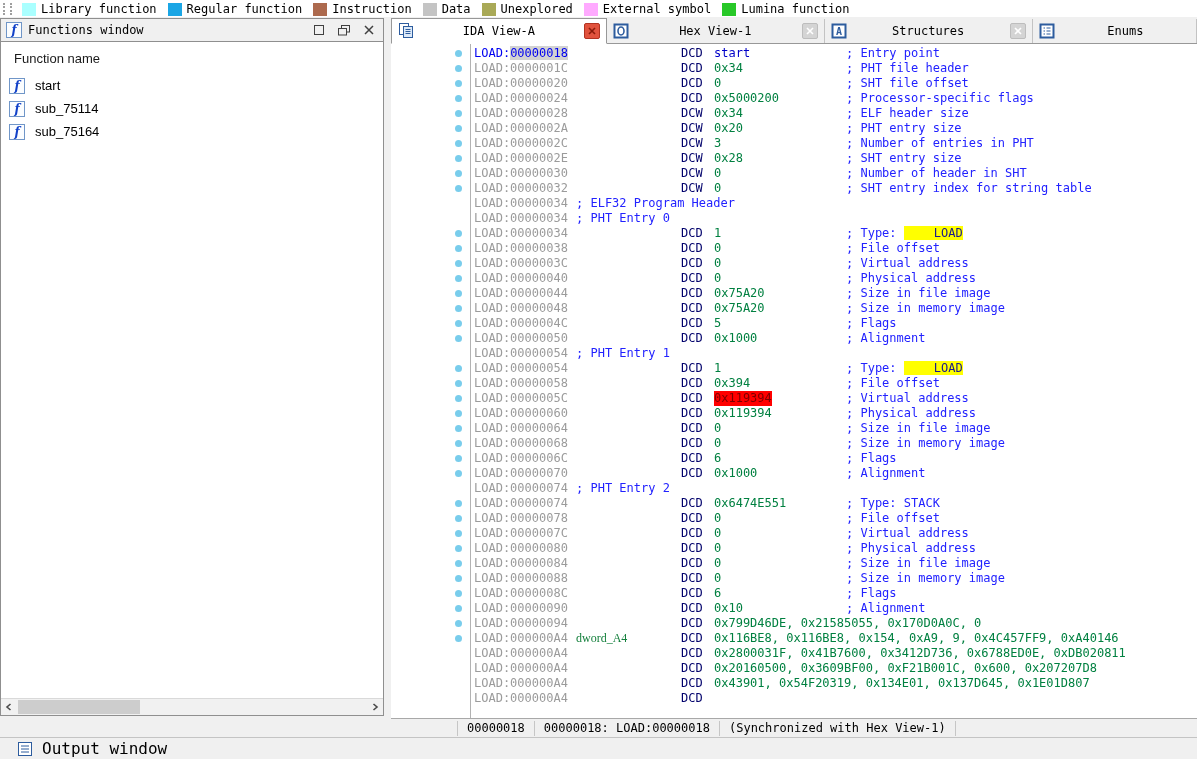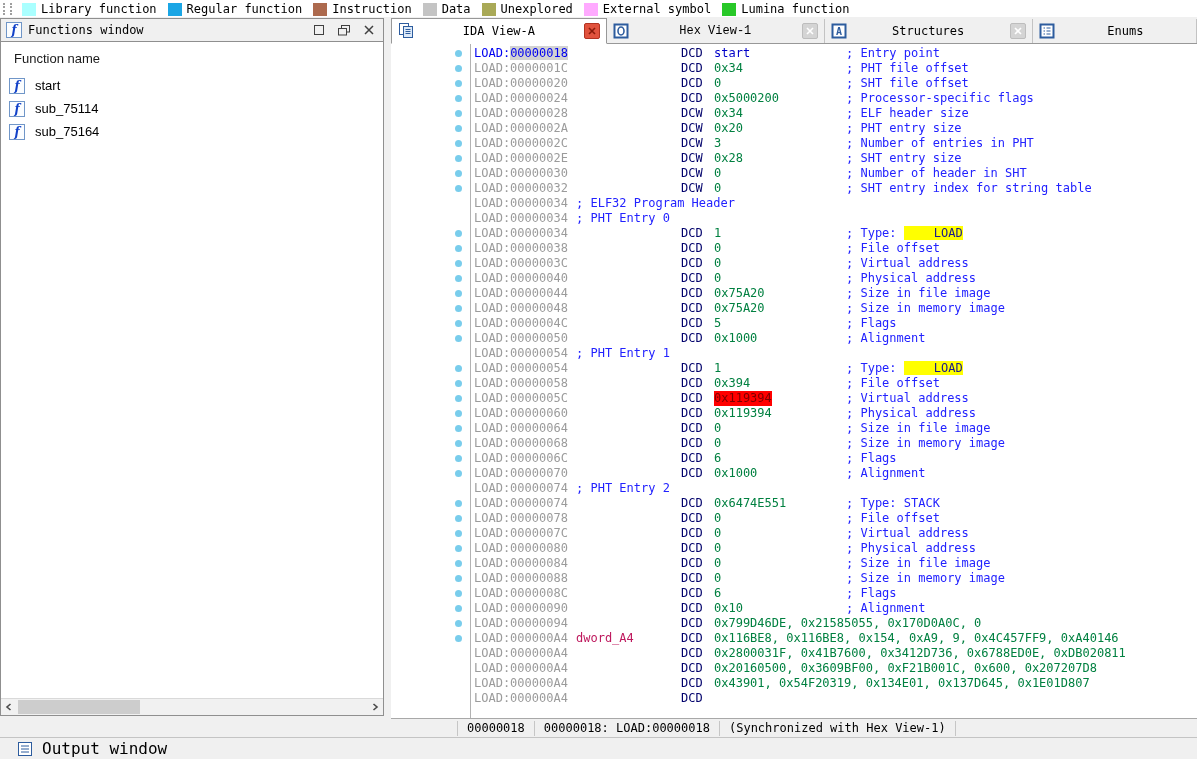--- a/index.html
+++ b/index.html
@@ -38,40 +38,40 @@
     border-top:1px solid #d9d9d9;}
   .hs-arrow{position:absolute;top:0;width:16px;height:16px;display:flex;align-items:center;justify-content:center;}
   .hs-arrow.left{left:0;} .hs-arrow.right{right:0;}
   .hs-thumb{position:absolute;left:17px;top:1px;width:122px;height:14px;background:#cdcdcd;}
   
   .main{position:absolute;left:391px;top:18px;width:806px;height:719px;}
   .tabbar{position:absolute;left:0;top:0;right:0;height:26px;display:flex;
     background:#f0f0f0;border-bottom:1px solid #989898;box-sizing:border-box;}
   .tab{display:flex;align-items:center;box-sizing:border-box;font-size:12px;color:#000;height:25px;}
   .tab:nth-child(1){width:218px;}
-  .tab:nth-child(2){width:220px;font-family:Liberation Mono, monospace;}
+  .tab:nth-child(2){width:220px;}
   .tab:nth-child(3){width:210px;}
   .tab:nth-child(4){width:166px;}
   .tab.active{background:#ffffff;border:1px solid #989898;border-bottom:1px solid #ffffff;height:26px;margin-bottom:-1px;}
   .tab.inactive{border-right:1px solid #c3c3c3;margin-top:1px;height:24px;}
   .tab .ticon{margin-left:6px;display:flex;}
   .tab .tlabel{flex:1;text-align:center;}
   .tab .tclose{width:14px;height:14px;margin-right:6px;border-radius:2px;
     display:flex;align-items:center;justify-content:center;}
   .tclose.red{background:#e1523d;border:1px solid #b23322;}
   .tclose.gray{background:#d4d4d4;border:1px solid #bdbdbd;}
   
   .disasm{position:absolute;left:0;right:0;top:26px;bottom:19px;background:#ffffff;overflow:hidden;}
   .listing{position:absolute;left:79px;top:0;right:0;bottom:0;border-left:1px solid #b2b2b2;padding-top:2px;}
   .row{position:relative;height:15px;font-size:12px;line-height:15px;white-space:pre;}
   .dot{position:absolute;left:-16px;top:4px;width:7px;height:7px;border-radius:50%;background:#79cdec;}
   .addr{position:absolute;left:3px;color:#9b9b9b;}
   .addr.cur{color:#0000f0;}
   .hl-cur{background:#d2d2d2;}
-  .nm{position:absolute;left:105px;color:#be185d;}
+  .nm{position:absolute;left:105px;color:#15803d;font-family:Liberation Serif, serif;}
   .icmt{position:absolute;left:105px;color:#2222ff;}
   .mn{position:absolute;left:210px;color:#00006b;}
   .op{position:absolute;left:243px;color:#008040;}
   .op.sym{color:#0000c8;}
   .op.err{background:#ff0000;color:#7c0000;}
   .cmt{position:absolute;left:375px;color:#2222ff;}
   .yhl{background:#ffff00;color:#1a1a8c;padding-left:30px;}
   
   .statusbar{position:absolute;left:0;right:0;bottom:0;height:19px;background:#f0f0f0;
     border-top:1px solid #a8a8a8;display:flex;align-items:center;padding-left:66px;box-sizing:border-box;
@@ -227,21 +227,21 @@
             <rect x="1.5" y="1.5" width="13" height="13" fill="#ffffff" stroke="#2d5c9e" stroke-width="2"></rect>
             <path d="M4.5 5h1.5M7.5 5h4M4.5 8h1.5M7.5 8h4M4.5 11h1.5M7.5 11h4" stroke="#2d5c9e"></path>
           </svg>
         </span>
         <span class="tlabel">Enums</span>
       </div>
     </div>
   <div class="disasm">
     <div class="listing">
         <div class="row"><span class="dot"></span><span class="addr cur">LOAD:<span class="hl-cur">00000018</span></span><span class="mn">DCD</span><span class="op sym">start</span><span class="cmt">; Entry point</span></div>
-        <div class="row"><span class="dot"></span><span class="addr">LOAD:0000001C</span><span class="mn">DCD</span><span class="op">0x34</span><span class="cmt">; PHT file offset</span></div>
+        <div class="row"><span class="dot"></span><span class="addr">LOAD:0000001C</span><span class="mn">DCD</span><span class="op">0x34</span><span class="cmt">; PHT file header</span></div>
         <div class="row"><span class="dot"></span><span class="addr">LOAD:00000020</span><span class="mn">DCD</span><span class="op">0</span><span class="cmt">; SHT file offset</span></div>
         <div class="row"><span class="dot"></span><span class="addr">LOAD:00000024</span><span class="mn">DCD</span><span class="op">0x5000200</span><span class="cmt">; Processor-specific flags</span></div>
         <div class="row"><span class="dot"></span><span class="addr">LOAD:00000028</span><span class="mn">DCW</span><span class="op">0x34</span><span class="cmt">; ELF header size</span></div>
         <div class="row"><span class="dot"></span><span class="addr">LOAD:0000002A</span><span class="mn">DCW</span><span class="op">0x20</span><span class="cmt">; PHT entry size</span></div>
         <div class="row"><span class="dot"></span><span class="addr">LOAD:0000002C</span><span class="mn">DCW</span><span class="op">3</span><span class="cmt">; Number of entries in PHT</span></div>
         <div class="row"><span class="dot"></span><span class="addr">LOAD:0000002E</span><span class="mn">DCW</span><span class="op">0x28</span><span class="cmt">; SHT entry size</span></div>
         <div class="row"><span class="dot"></span><span class="addr">LOAD:00000030</span><span class="mn">DCW</span><span class="op">0</span><span class="cmt">; Number of header in SHT</span></div>
         <div class="row"><span class="dot"></span><span class="addr">LOAD:00000032</span><span class="mn">DCW</span><span class="op">0</span><span class="cmt">; SHT entry index for string table</span></div>
         <div class="row"><span class="addr">LOAD:00000034</span><span class="icmt">; ELF32 Program Header</span></div>
         <div class="row"><span class="addr">LOAD:00000034</span><span class="icmt">; PHT Entry 0</span></div>

